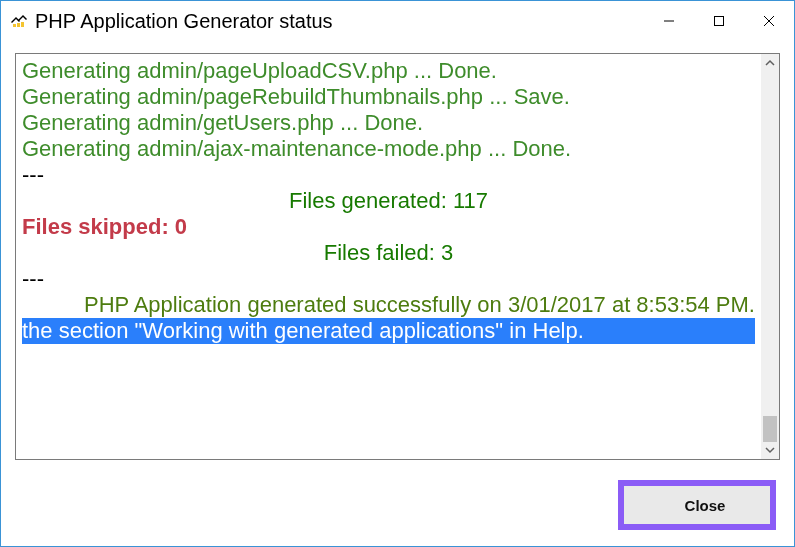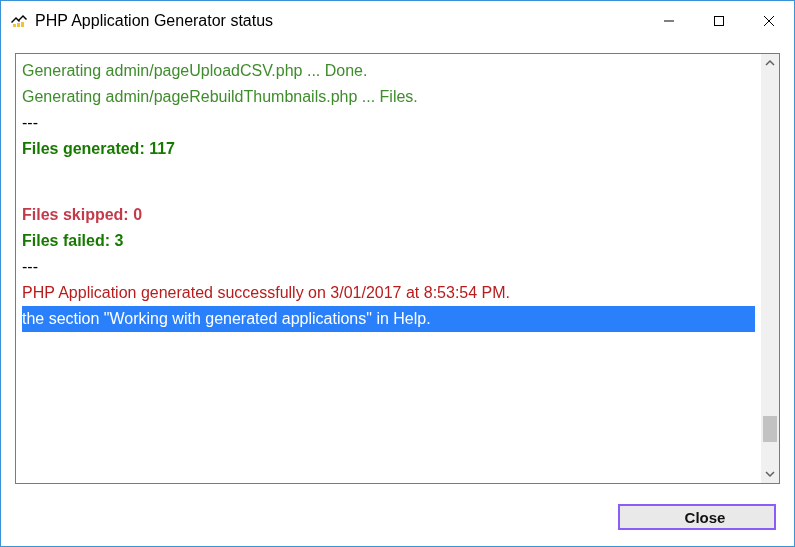--- a/index.html
+++ b/index.html
@@ -26,21 +26,21 @@
     background: #fff;
   }
   .titlebar .app-icon {
     width: 20px; height: 20px;
     margin-right: 6px;
     display: inline-flex;
     align-items: center;
     justify-content: center;
   }
   .titlebar .title {
-    font-size: 16px;
+    font-size: 20px;
     color: #000;
     flex: 1;
   }
   .win-controls {
     display: flex;
     height: 100%;
   }
   .win-btn {
     width: 50px;
     height: 100%;
@@ -62,21 +62,21 @@
     position: relative;
     overflow: hidden;
     background: #fff;
   }
   .log-inner {
     position: absolute;
     left: 0; top: 0;
     right: 18px;
     bottom: 0;
     padding: 4px 6px;
-    font-size: 16px;
+    font-size: 22px;
     line-height: 26px;
     overflow: hidden;
   }
   .scrollbar {
     position: absolute;
     top: 0; right: 0; bottom: 0;
     width: 18px;
     background: #f0f0f0;
   }
   .scroll-arrow {
@@ -90,37 +90,37 @@
   .scroll-arrow.down { bottom: 0; }
   .scroll-thumb {
     position: absolute;
     left: 2px; right: 2px;
     top: 362px;
     height: 26px;
     background: #c2c2c2;
   }
   .line { white-space: pre; }
   .green { color: #3e8c2b; }
-  .greenb { color: #177a00; font-weight: bold; }
-  .redb { color: #c33b4a; font-weight: bold; margin-top: 40px; }
-  .black { color: #b91c1c; }
+  .greenb { color: #177a00; font-weight: normal; text-align: center; }
+  .redb { color: #c33b4a; font-weight: bold; }
+  .black { color: #4d7c0f; text-align: right; }
   .sel { background: #2a7ffb; color: #fff; }
   .sep { color: #000; }
   .button-row {
     display: flex;
     justify-content: flex-end;
     gap: 24px;
     margin-top: 20px;
     padding-right: 4px;
   }
   .btn {
     width: 158px;
-    height: 26px;
+    height: 50px;
     background: #e9e9e9;
-    border: 2px solid #8b5cf6;
+    border: 6px solid #8b5cf6;
     font-family: inherit;
     font-size: 15px;
     font-weight: bold;
     color: #111;
     cursor: pointer;
     padding-left: 22px;
   }
 </style>
 </head>
 <body>
@@ -153,21 +153,23 @@
             <path d="M1 1 L11 11 M11 1 L1 11" stroke="#000" stroke-width="1"></path>
           </svg>
       </div>
     </div>
   </div>
 
   <div class="client">
     <div class="log-wrap">
       <div class="log-inner" id="log-inner">
           <div class="line green">Generating admin/pageUploadCSV.php ... Done.</div>
-          <div class="line green">Generating admin/pageRebuildThumbnails.php ... Files.</div>
+          <div class="line green">Generating admin/pageRebuildThumbnails.php ... Save.</div>
+          <div class="line green">Generating admin/getUsers.php ... Done.</div>
+          <div class="line green">Generating admin/ajax-maintenance-mode.php ... Done.</div>
           <div class="line sep">---</div>
           <div class="line greenb">Files generated: 117</div>
           <div class="line redb">Files skipped: 0</div>
           <div class="line greenb">Files failed: 3</div>
           <div class="line sep">---</div>
           <div class="line black">PHP Application generated successfully on 3/01/2017 at 8:53:54 PM.</div>
           <div class="line sel" style="display: block;">the section "Working with generated applications" in Help.</div>
         </div>
       <div class="scrollbar">
         <div class="scroll-arrow up">

